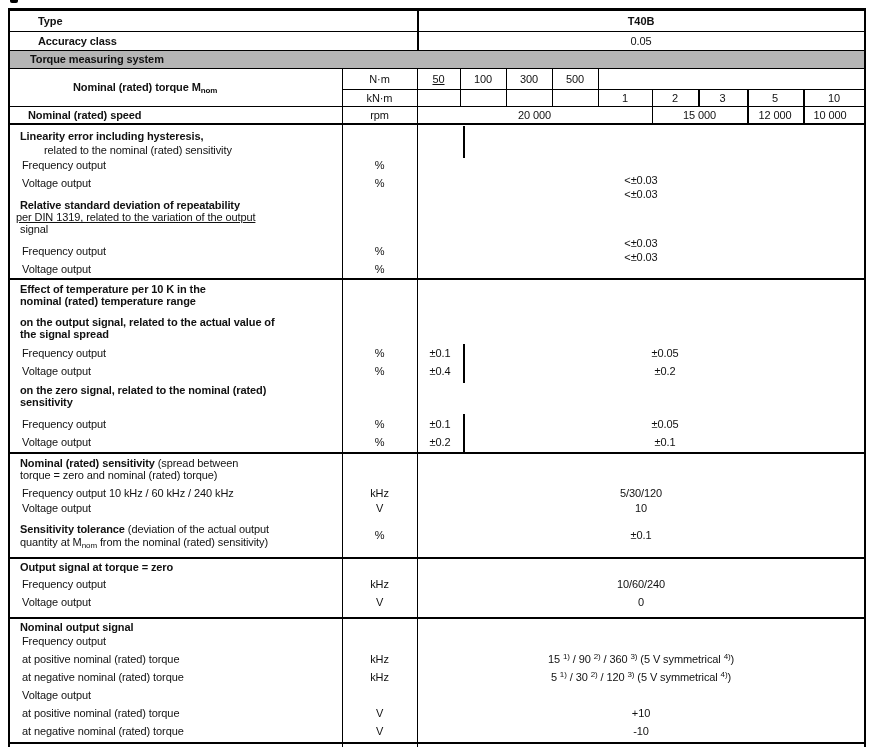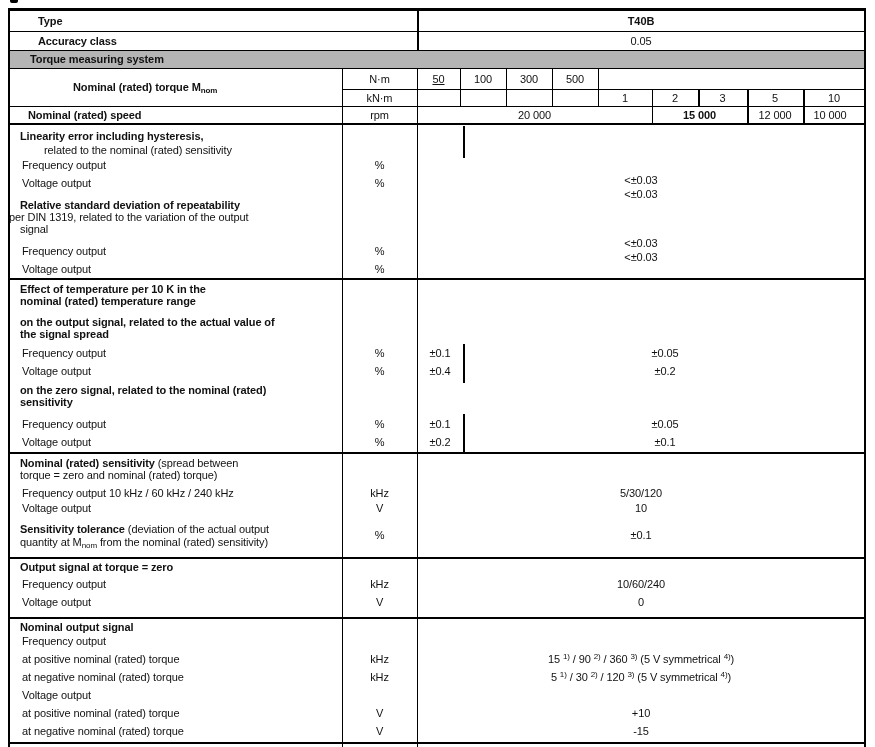--- a/index.html
+++ b/index.html
@@ -71,34 +71,34 @@
     <div class="t c" style="left:544px;top:64px;width:46px;text-align:center;">500</div>
     <div class="t c" style="left:590px;top:83px;width:54px;">1</div>
     <div class="t c" style="left:644px;top:83px;width:46px;">2</div>
     <div class="t c" style="left:690px;top:83px;width:49px;">3</div>
     <div class="t c" style="left:739px;top:83px;width:56px;">5</div>
     <div class="t c" style="left:795px;top:83px;width:62px;">10</div>
 
     <div class="t b" style="left:20px;top:100px;">Nominal (rated) speed</div>
     <div class="t c" style="left:334px;top:100px;width:75px;">rpm</div>
     <div class="t c" style="left:409px;top:100px;width:235px;">20 000</div>
-    <div class="t c" style="left:644px;top:100px;width:95px;font-weight:bold;">15 000</div>
+    <div class="t c" style="left:644px;top:100px;width:95px;">15 000</div>
     <div class="t c" style="left:739px;top:100px;width:56px;">12 000</div>
     <div class="t c" style="left:795px;top:100px;width:54px;">10 000</div>
 
     <div class="t b" style="left:12px;top:121px;">Linearity error including hysteresis,</div>
     <div class="t" style="left:12px;top:135px;margin-left:24px;">related to the nominal (rated) sensitivity</div>
     <div class="t" style="left:14px;top:150px;">Frequency output</div>
     <div class="t c" style="left:334px;top:150px;width:75px;">%</div>
     <div class="t" style="left:14px;top:168px;">Voltage output</div>
     <div class="t c" style="left:334px;top:168px;width:75px;">%</div>
     <div class="t c" style="left:409px;top:165px;width:448px;">&lt;±0.03</div>
     <div class="t c" style="left:409px;top:179px;width:448px;">&lt;±0.03</div>
     <div class="t b" style="left:12px;top:190px;">Relative standard deviation of repeatability</div>
-    <div class="t" style="left:1px;top:202px;">per DIN 1319, related to the variation of the output</div>
+    <div class="t" style="left:8px;top:202px;text-decoration:underline;">per DIN 1319, related to the variation of the output</div>
     <div class="t" style="left:12px;top:214px;">signal</div>
     <div class="t c" style="left:409px;top:228px;width:448px;">&lt;±0.03</div>
     <div class="t" style="left:14px;top:236px;">Frequency output</div>
     <div class="t c" style="left:334px;top:236px;width:75px;">%</div>
     <div class="t c" style="left:409px;top:242px;width:448px;">&lt;±0.03</div>
     <div class="t" style="left:14px;top:254px;">Voltage output</div>
     <div class="t c" style="left:334px;top:254px;width:75px;">%</div>
 
     <div class="t b" style="left:12px;top:274px;">Effect of temperature per 10 K in the</div>
     <div class="t b" style="left:12px;top:286px;">nominal (rated) temperature range</div>
@@ -151,16 +151,16 @@
     <div class="t c" style="left:409px;top:644px;width:448px;"><span>15 </span><span class="sup">1)</span><span> / 90 </span><span class="sup">2)</span><span> / 360 </span><span class="sup">3)</span><span> (5 V symmetrical </span><span class="sup">4)</span><span>)</span></div>
     <div class="t" style="left:14px;top:662px;">at negative nominal (rated) torque</div>
     <div class="t c" style="left:334px;top:662px;width:75px;">kHz</div>
     <div class="t c" style="left:409px;top:662px;width:448px;"><span>5 </span><span class="sup">1)</span><span> / 30 </span><span class="sup">2)</span><span> / 120 </span><span class="sup">3)</span><span> (5 V symmetrical </span><span class="sup">4)</span><span>)</span></div>
     <div class="t" style="left:14px;top:680px;">Voltage output</div>
     <div class="t" style="left:14px;top:698px;">at positive nominal (rated) torque</div>
     <div class="t c" style="left:334px;top:698px;width:75px;">V</div>
     <div class="t c" style="left:409px;top:698px;width:448px;">+10</div>
     <div class="t" style="left:14px;top:716px;">at negative nominal (rated) torque</div>
     <div class="t c" style="left:334px;top:716px;width:75px;">V</div>
-    <div class="t c" style="left:409px;top:716px;width:448px;">-15</div>
+    <div class="t c" style="left:409px;top:716px;width:448px;">-10</div>
 
   </div>
 </div>
 
 </body></html>

